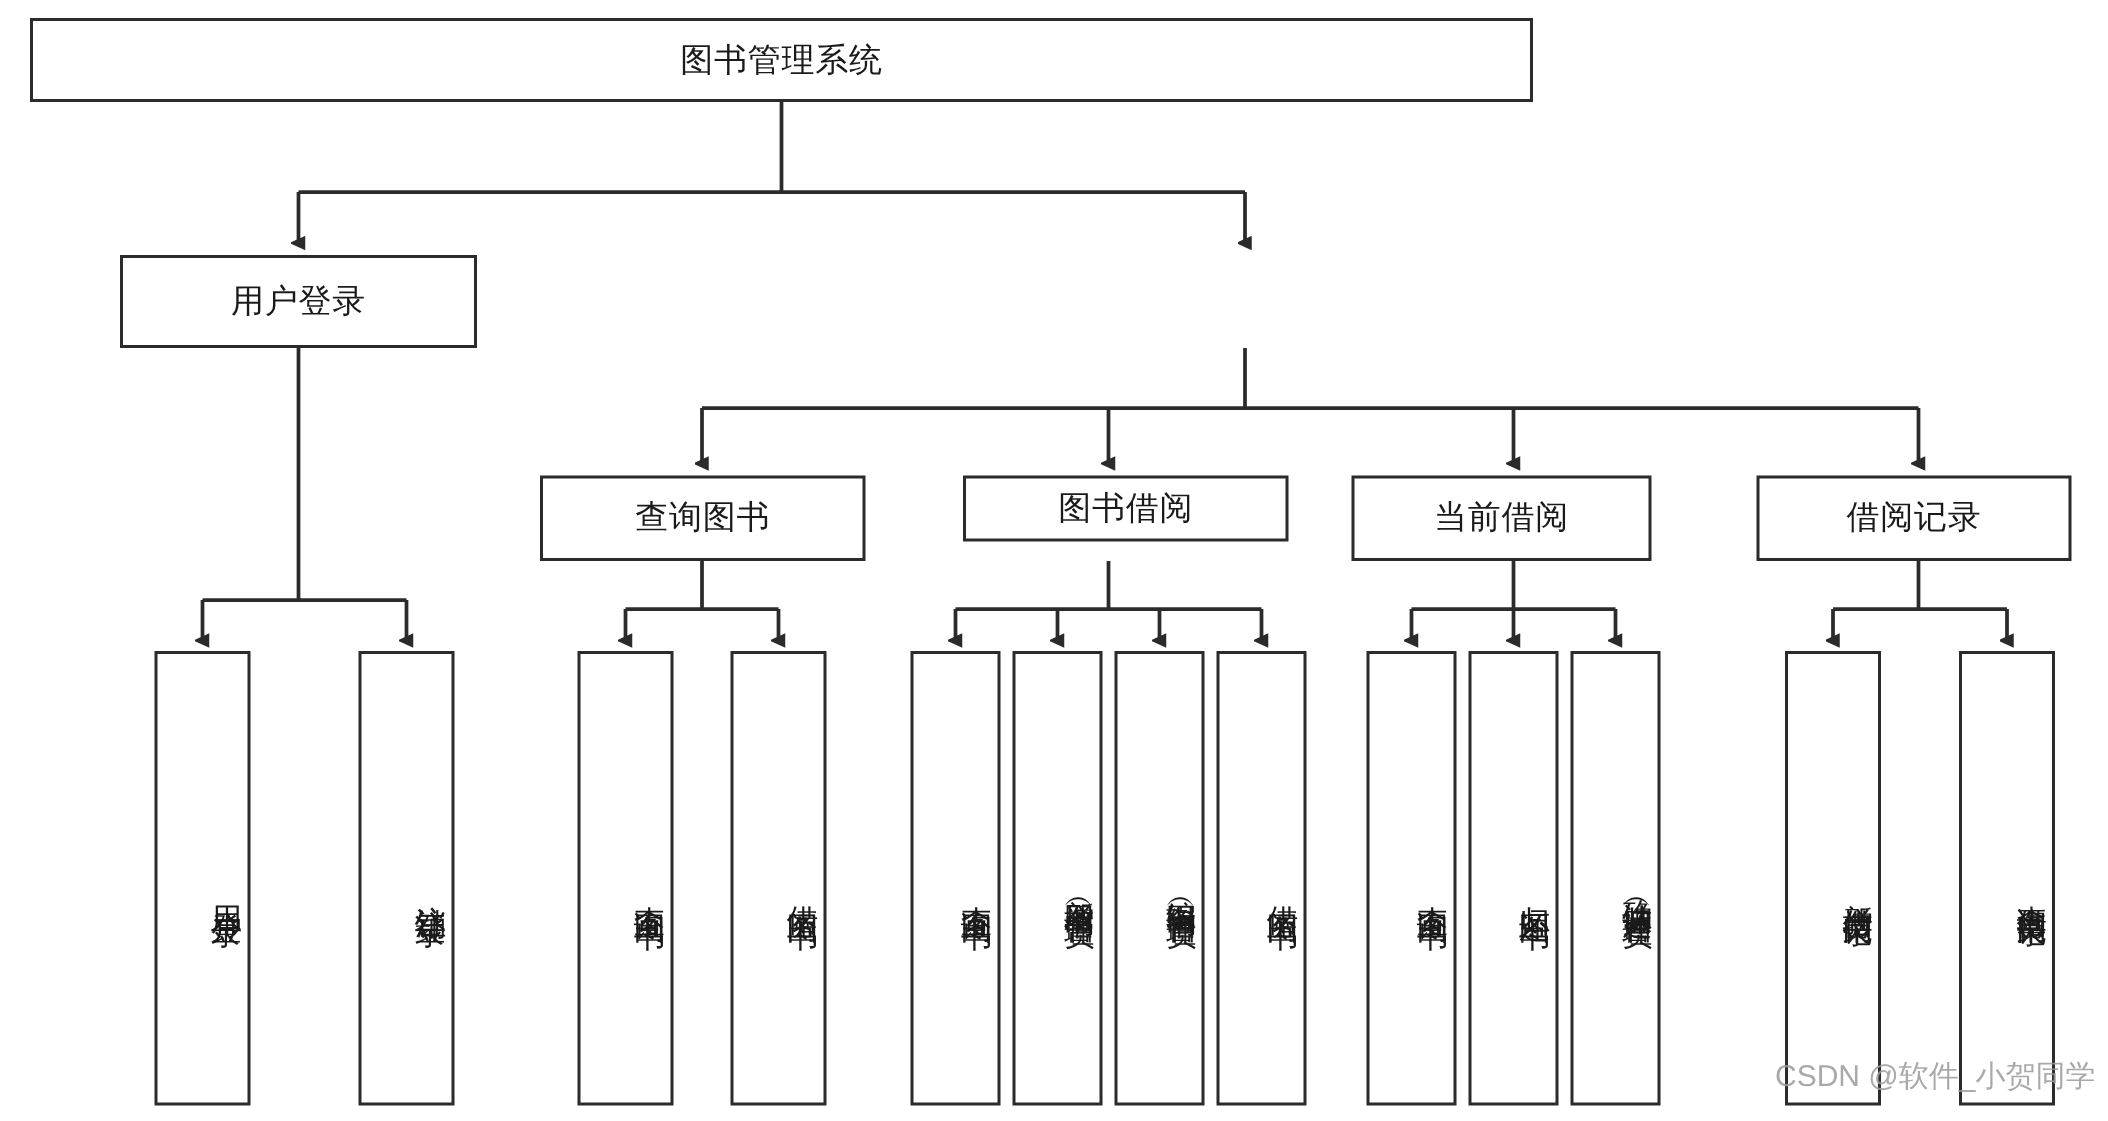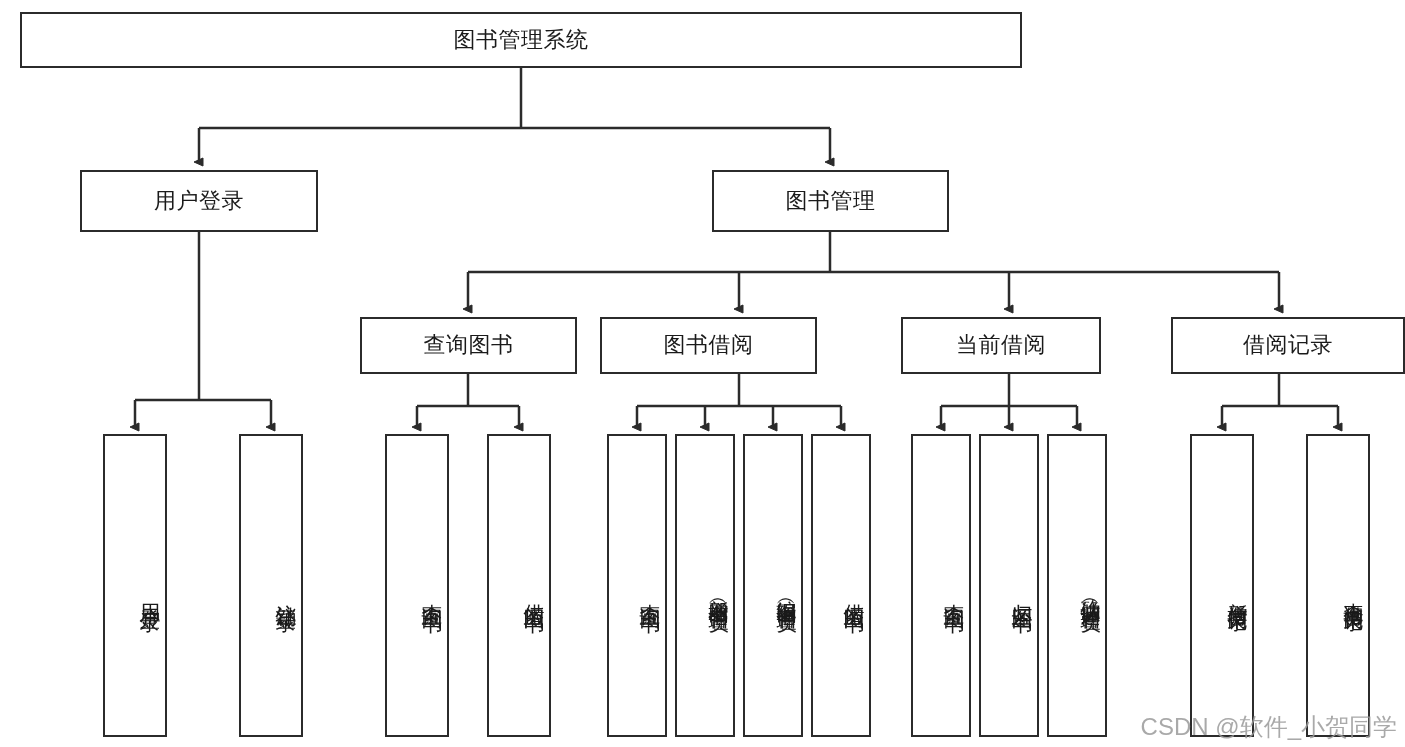--- a/index.html
+++ b/index.html
@@ -56,22 +56,22 @@
     font-size: 20px;
     letter-spacing: 2px;
   }
   .node .node-label {
     display: block;
     white-space: nowrap;
   }
   #watermark {
     position: absolute;
     right: 8px;
-    bottom: 4px;
-    font-size: 24px;
+    bottom: 16px;
+    font-size: 20px;
     color: #9b9b9b;
     opacity: 0.85;
     white-space: nowrap;
     z-index: 5;
     font-family: "Liberation Sans", "DejaVu Sans", sans-serif;
   }
 </style>
 </head>
 <body>
 
@@ -129,34 +129,31 @@
     </g>
   </svg>
 
   <div class="node horizontal" style="left:20px; top:12px; width:1002px; height:56px;">
     <span class="node-label">图书管理系统</span>
   </div>
 
   <div class="node horizontal" style="left:80px; top:170px; width:238px; height:62px;">
     <span class="node-label">用户登录</span>
   </div>
-  <div class="node horizontal" style="left:712px; top:170px; width:237px; height:62px;">
-    <span class="node-label">图书管理</span>
-  </div>
 
   <div class="node horizontal" style="left:360px; top:317px; width:217px; height:57px;">
     <span class="node-label">查询图书</span>
   </div>
-  <div class="node horizontal" style="left:600px; top:317px; width:217px; height:57px;">
+  <div class="node horizontal" style="left:642px; top:317px; width:217px; height:44px;">
     <span class="node-label">图书借阅</span>
   </div>
   <div class="node horizontal" style="left:901px; top:317px; width:200px; height:57px;">
     <span class="node-label">当前借阅</span>
   </div>
-  <div class="node horizontal" style="left:1171px; top:317px; width:234px; height:57px;">
+  <div class="node horizontal" style="left:1171px; top:317px; width:210px; height:57px;">
     <span class="node-label">借阅记录</span>
   </div>
 
   <div class="node vertical" style="left:103px; top:434px; width:64px; height:303px;">
     <span class="node-label">用户登录</span>
   </div>
   <div class="node vertical" style="left:239px; top:434px; width:64px; height:303px;">
     <span class="node-label">注销登录</span>
   </div>
 

